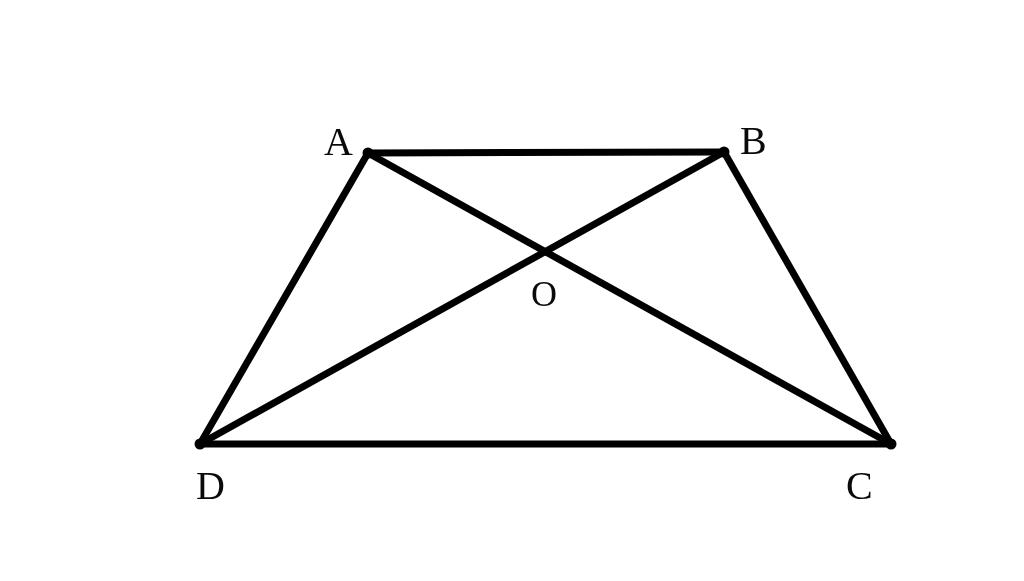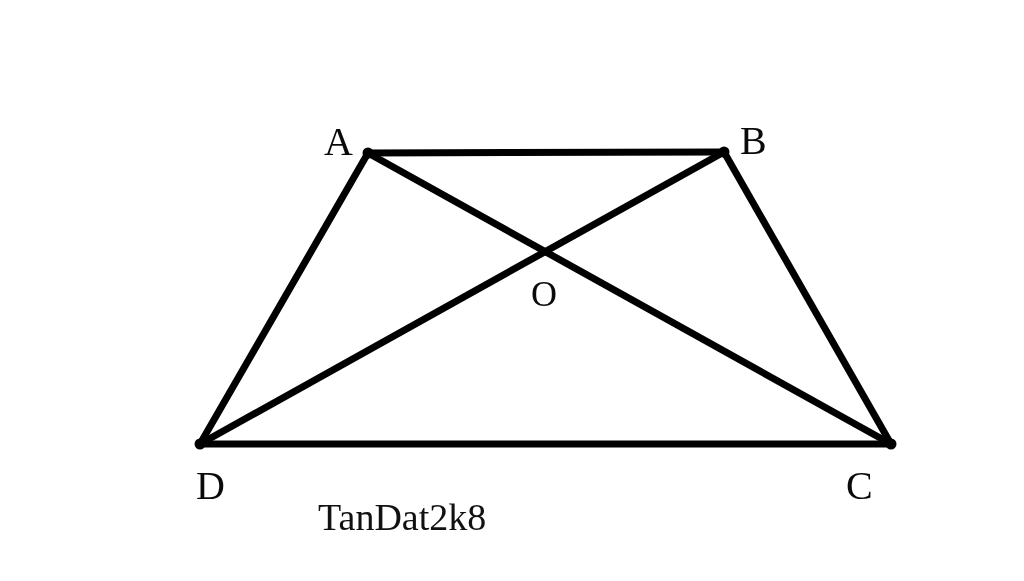--- a/index.html
+++ b/index.html
@@ -83,15 +83,14 @@
   <span class="vertex-label" id="label-A" style="left: 324px; top: 122px;">A</span>
 
   <span class="vertex-label" id="label-B" style="left: 740px; top: 121px;">B</span>
 
   <span class="vertex-label" id="label-C" style="left: 846px; top: 466px;">C</span>
 
   <span class="vertex-label" id="label-D" style="left: 196px; top: 466px;">D</span>
 
   <span class="point-label-o" id="label-O" style="left: 531px; top: 276px;">O</span>
 
-  <span id="watermark-text" style="left: 318px; top: 498px;">TanDat2k8</span>
 
 </div>
 
 </body></html>

